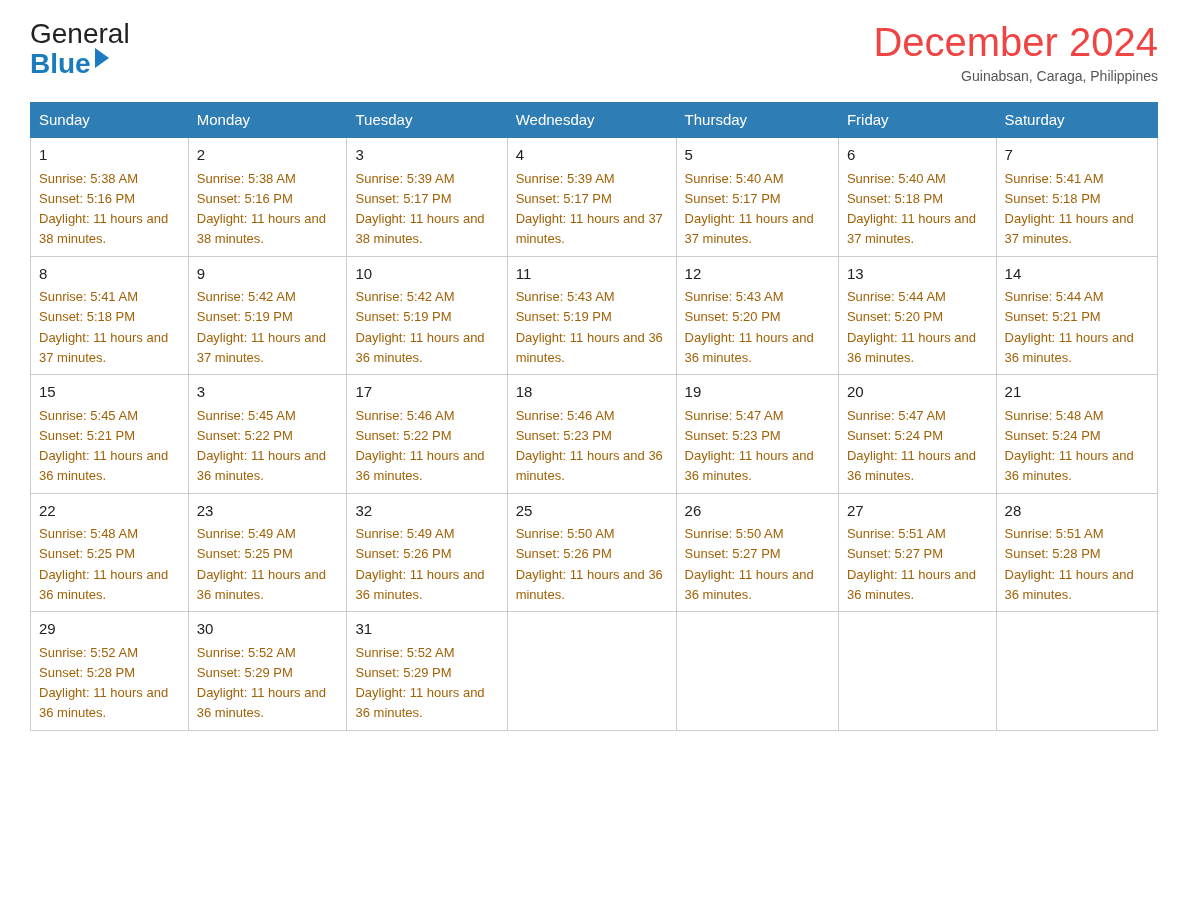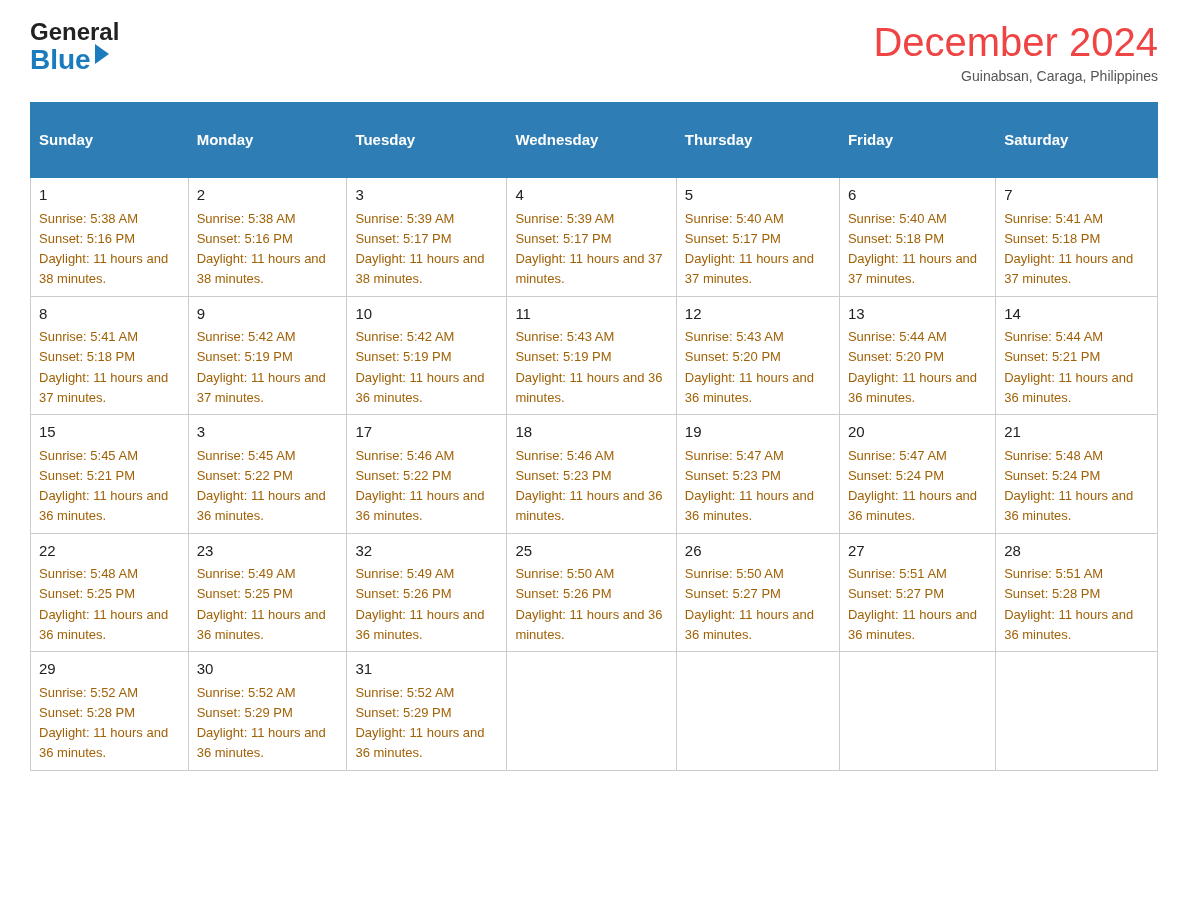--- a/index.html
+++ b/index.html
@@ -16,22 +16,22 @@
       justify-content: space-between;
       align-items: flex-start;
       margin-bottom: 18px;
     }
     .logo {
       display: flex;
       flex-direction: column;
       align-items: flex-start;
     }
     .logo-general {
-      font-size: 24px;
-      font-weight: bold;
+      font-size: 28px;
+      font-weight: normal;
       color: #222;
       line-height: 1;
     }
     .logo-blue {
       font-size: 28px;
       font-weight: bold;
       color: #1a7bbf;
       display: flex;
       align-items: flex-start;
     }
@@ -59,24 +59,24 @@
       margin-top: 4px;
     }
     table {
       width: 100%;
       border-collapse: collapse;
       font-size: 13.5px;
     }
     thead tr th {
       background-color: #2e7db5;
       color: #fff;
-      padding: 28px 8px;
+      padding: 8px 8px;
       text-align: left;
       font-size: 15px;
-      font-weight: bold;
+      font-weight: normal;
       border: 1px solid #2e7db5;
     }
     tbody tr td {
       border: 1px solid #ccc;
       vertical-align: top;
       padding: 6px 8px;
       height: 100px;
       color: #222;
       line-height: 1.5;
     }

